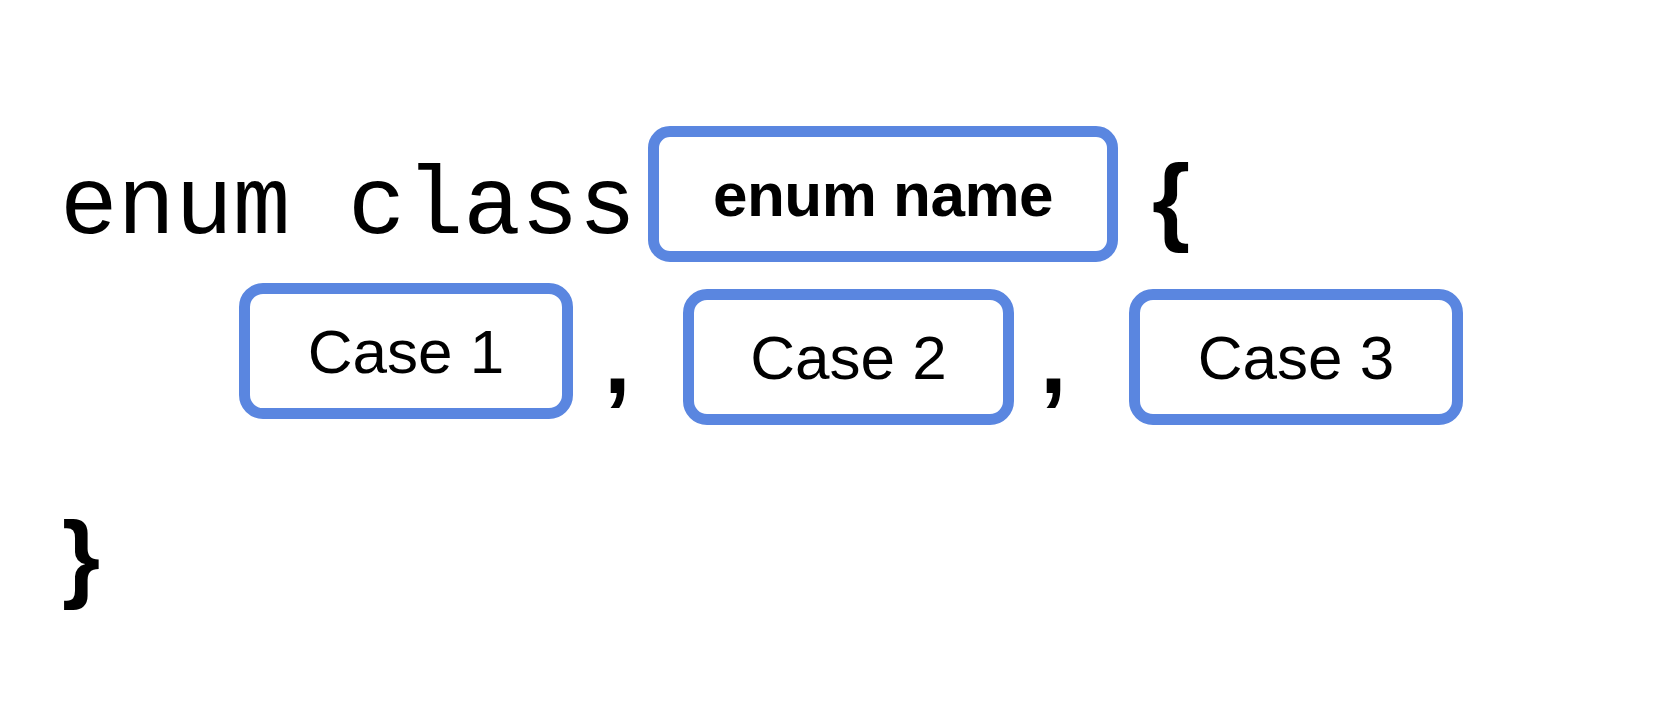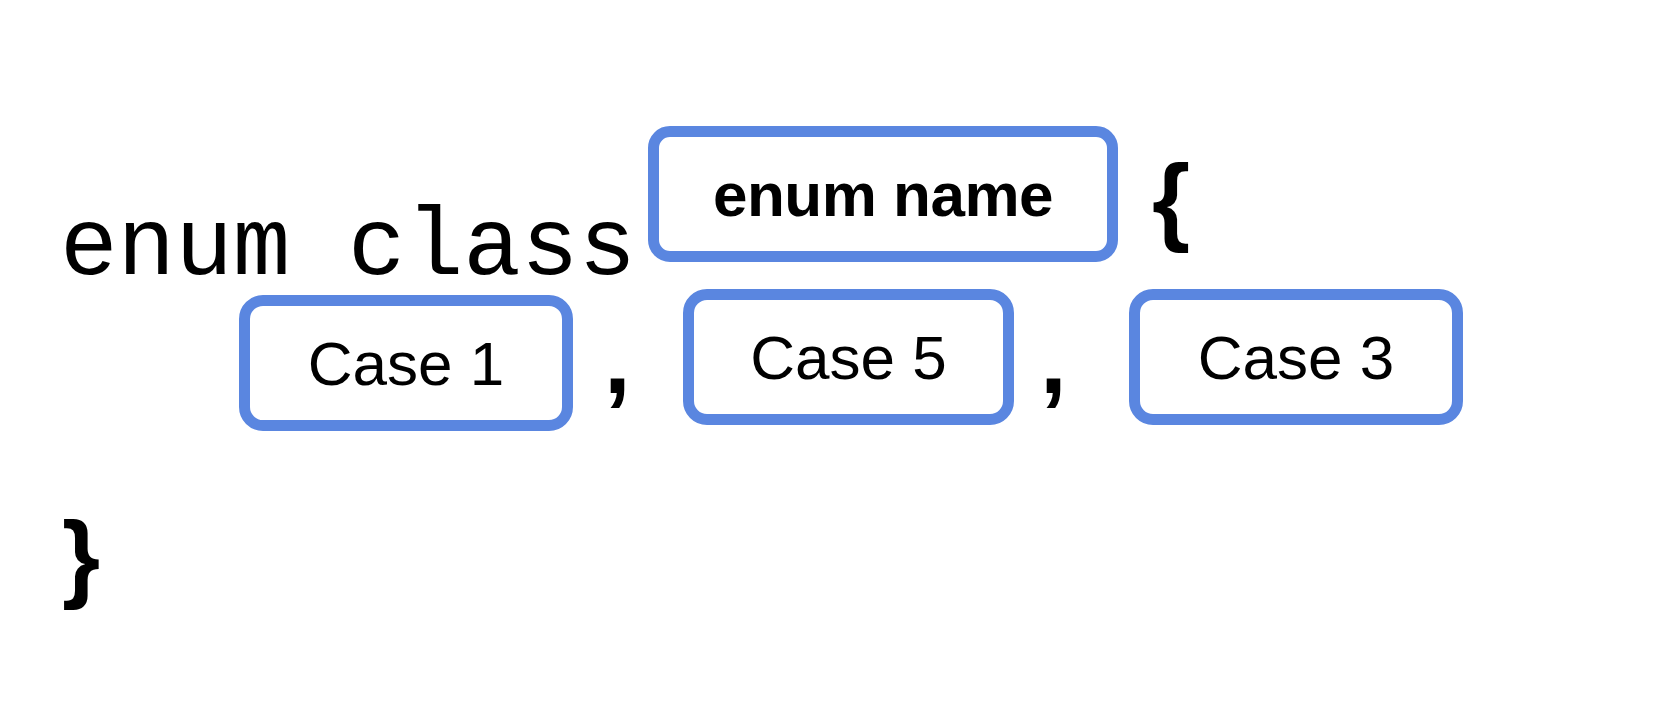--- a/index.html
+++ b/index.html
@@ -19,21 +19,20 @@
 
   
   .keyword {
     font-family: "Liberation Mono", "DejaVu Sans Mono", monospace;
     font-size: 96px;
     font-weight: 400;
     color: #000000;
     letter-spacing: 0px;
     white-space: pre;
     line-height: 1;
-    margin-top: 41px;
   }
 
   
   .punct {
     font-family: "Liberation Sans", sans-serif;
     font-weight: 700;
     font-size: 92px;
     color: #000000;
     line-height: 1;
     white-space: pre;
@@ -75,28 +74,28 @@
 <div id="canvas">
 
   <span class="abs keyword" style="left:60px; top:160px;">enum class</span>
 
   <div class="abs slot slot-name" style="left:648px; top:126px; width:470px; height:136px;border-radius:22px;">
     <span>enum name</span>
   </div>
 
   <span class="abs punct brace" style="left:1152px; top:150px;">{</span>
 
-  <div class="abs slot slot-case" style="left:239px; top:295px; width:334px; height:136px;">
+  <div class="abs slot slot-case" style="left:239px; top:283px; width:334px; height:136px;">
     <span>Case 1</span>
   </div>
 
   <span class="abs punct comma" style="left:604px; top:312px;">,</span>
 
   <div class="abs slot slot-case" style="left:683px; top:289px; width:331px; height:136px;">
-    <span>Case 5</span>
+    <span>Case 2</span>
   </div>
 
   <span class="abs punct comma" style="left:1040px; top:312px;">,</span>
 
   <div class="abs slot slot-case" style="left:1129px; top:289px; width:334px; height:136px;">
     <span>Case 3</span>
   </div>
 
   <span class="abs punct brace" style="left:62px; top:507px;">}</span>
 

